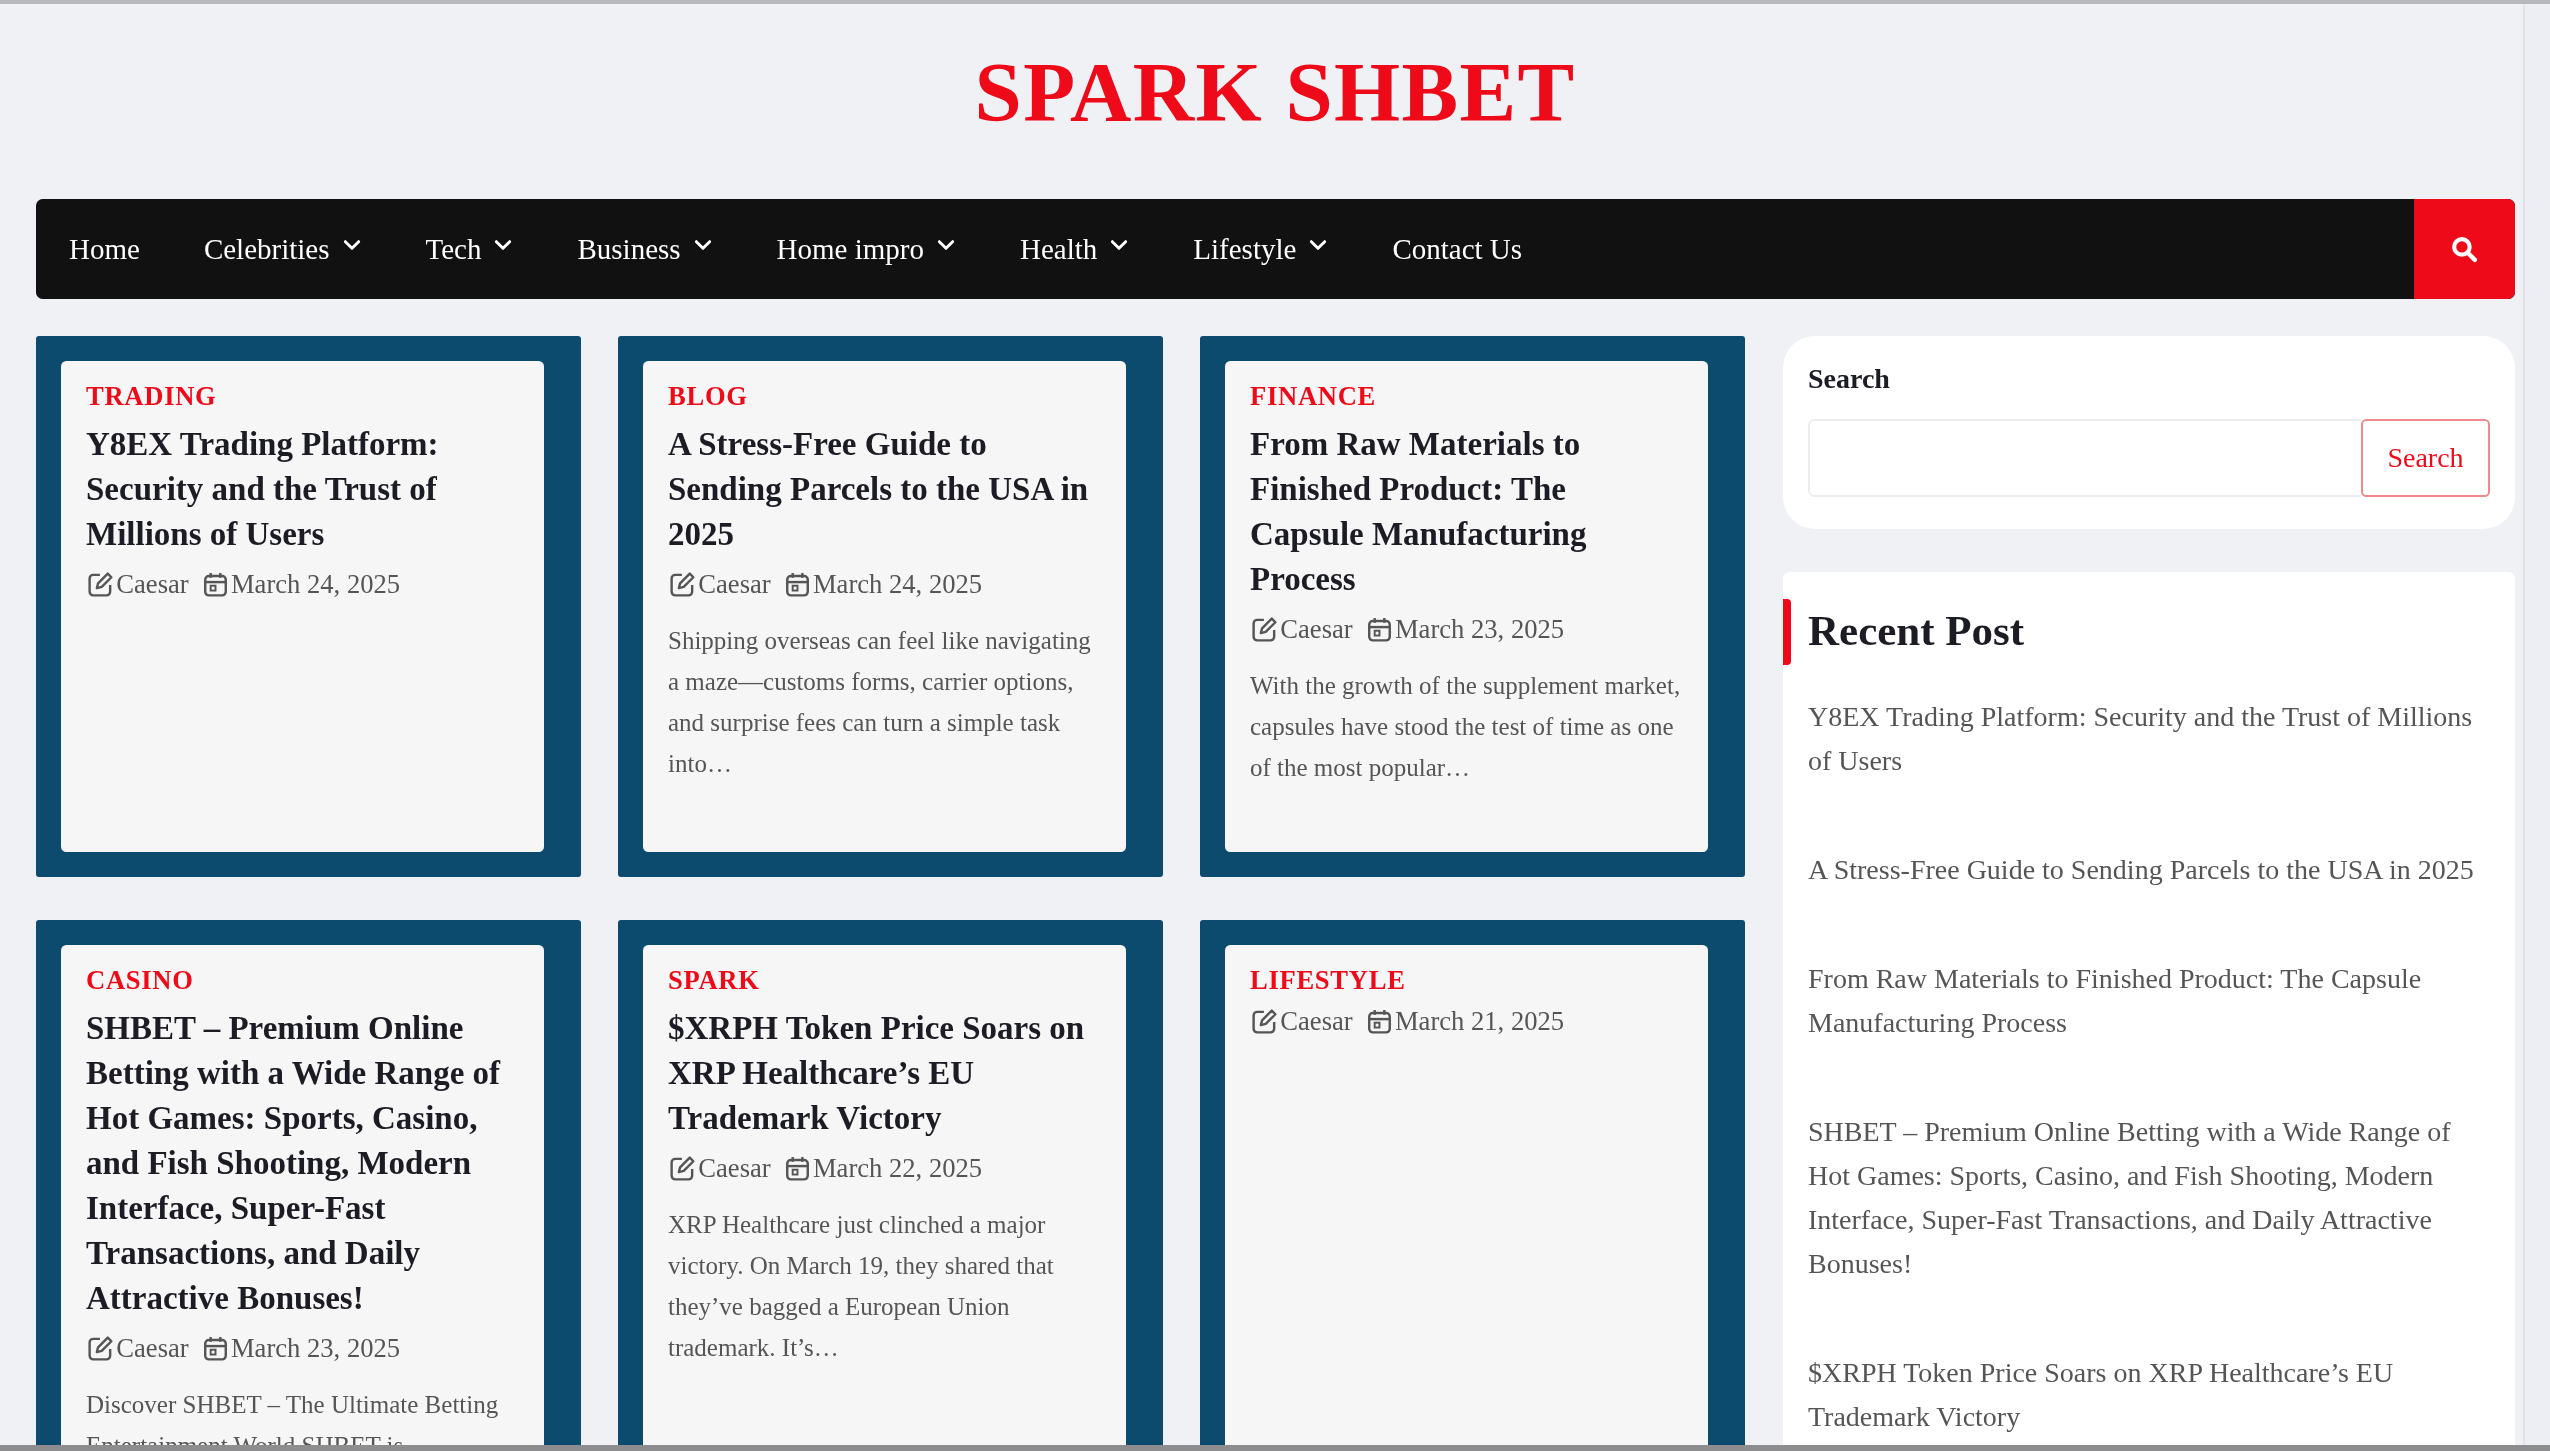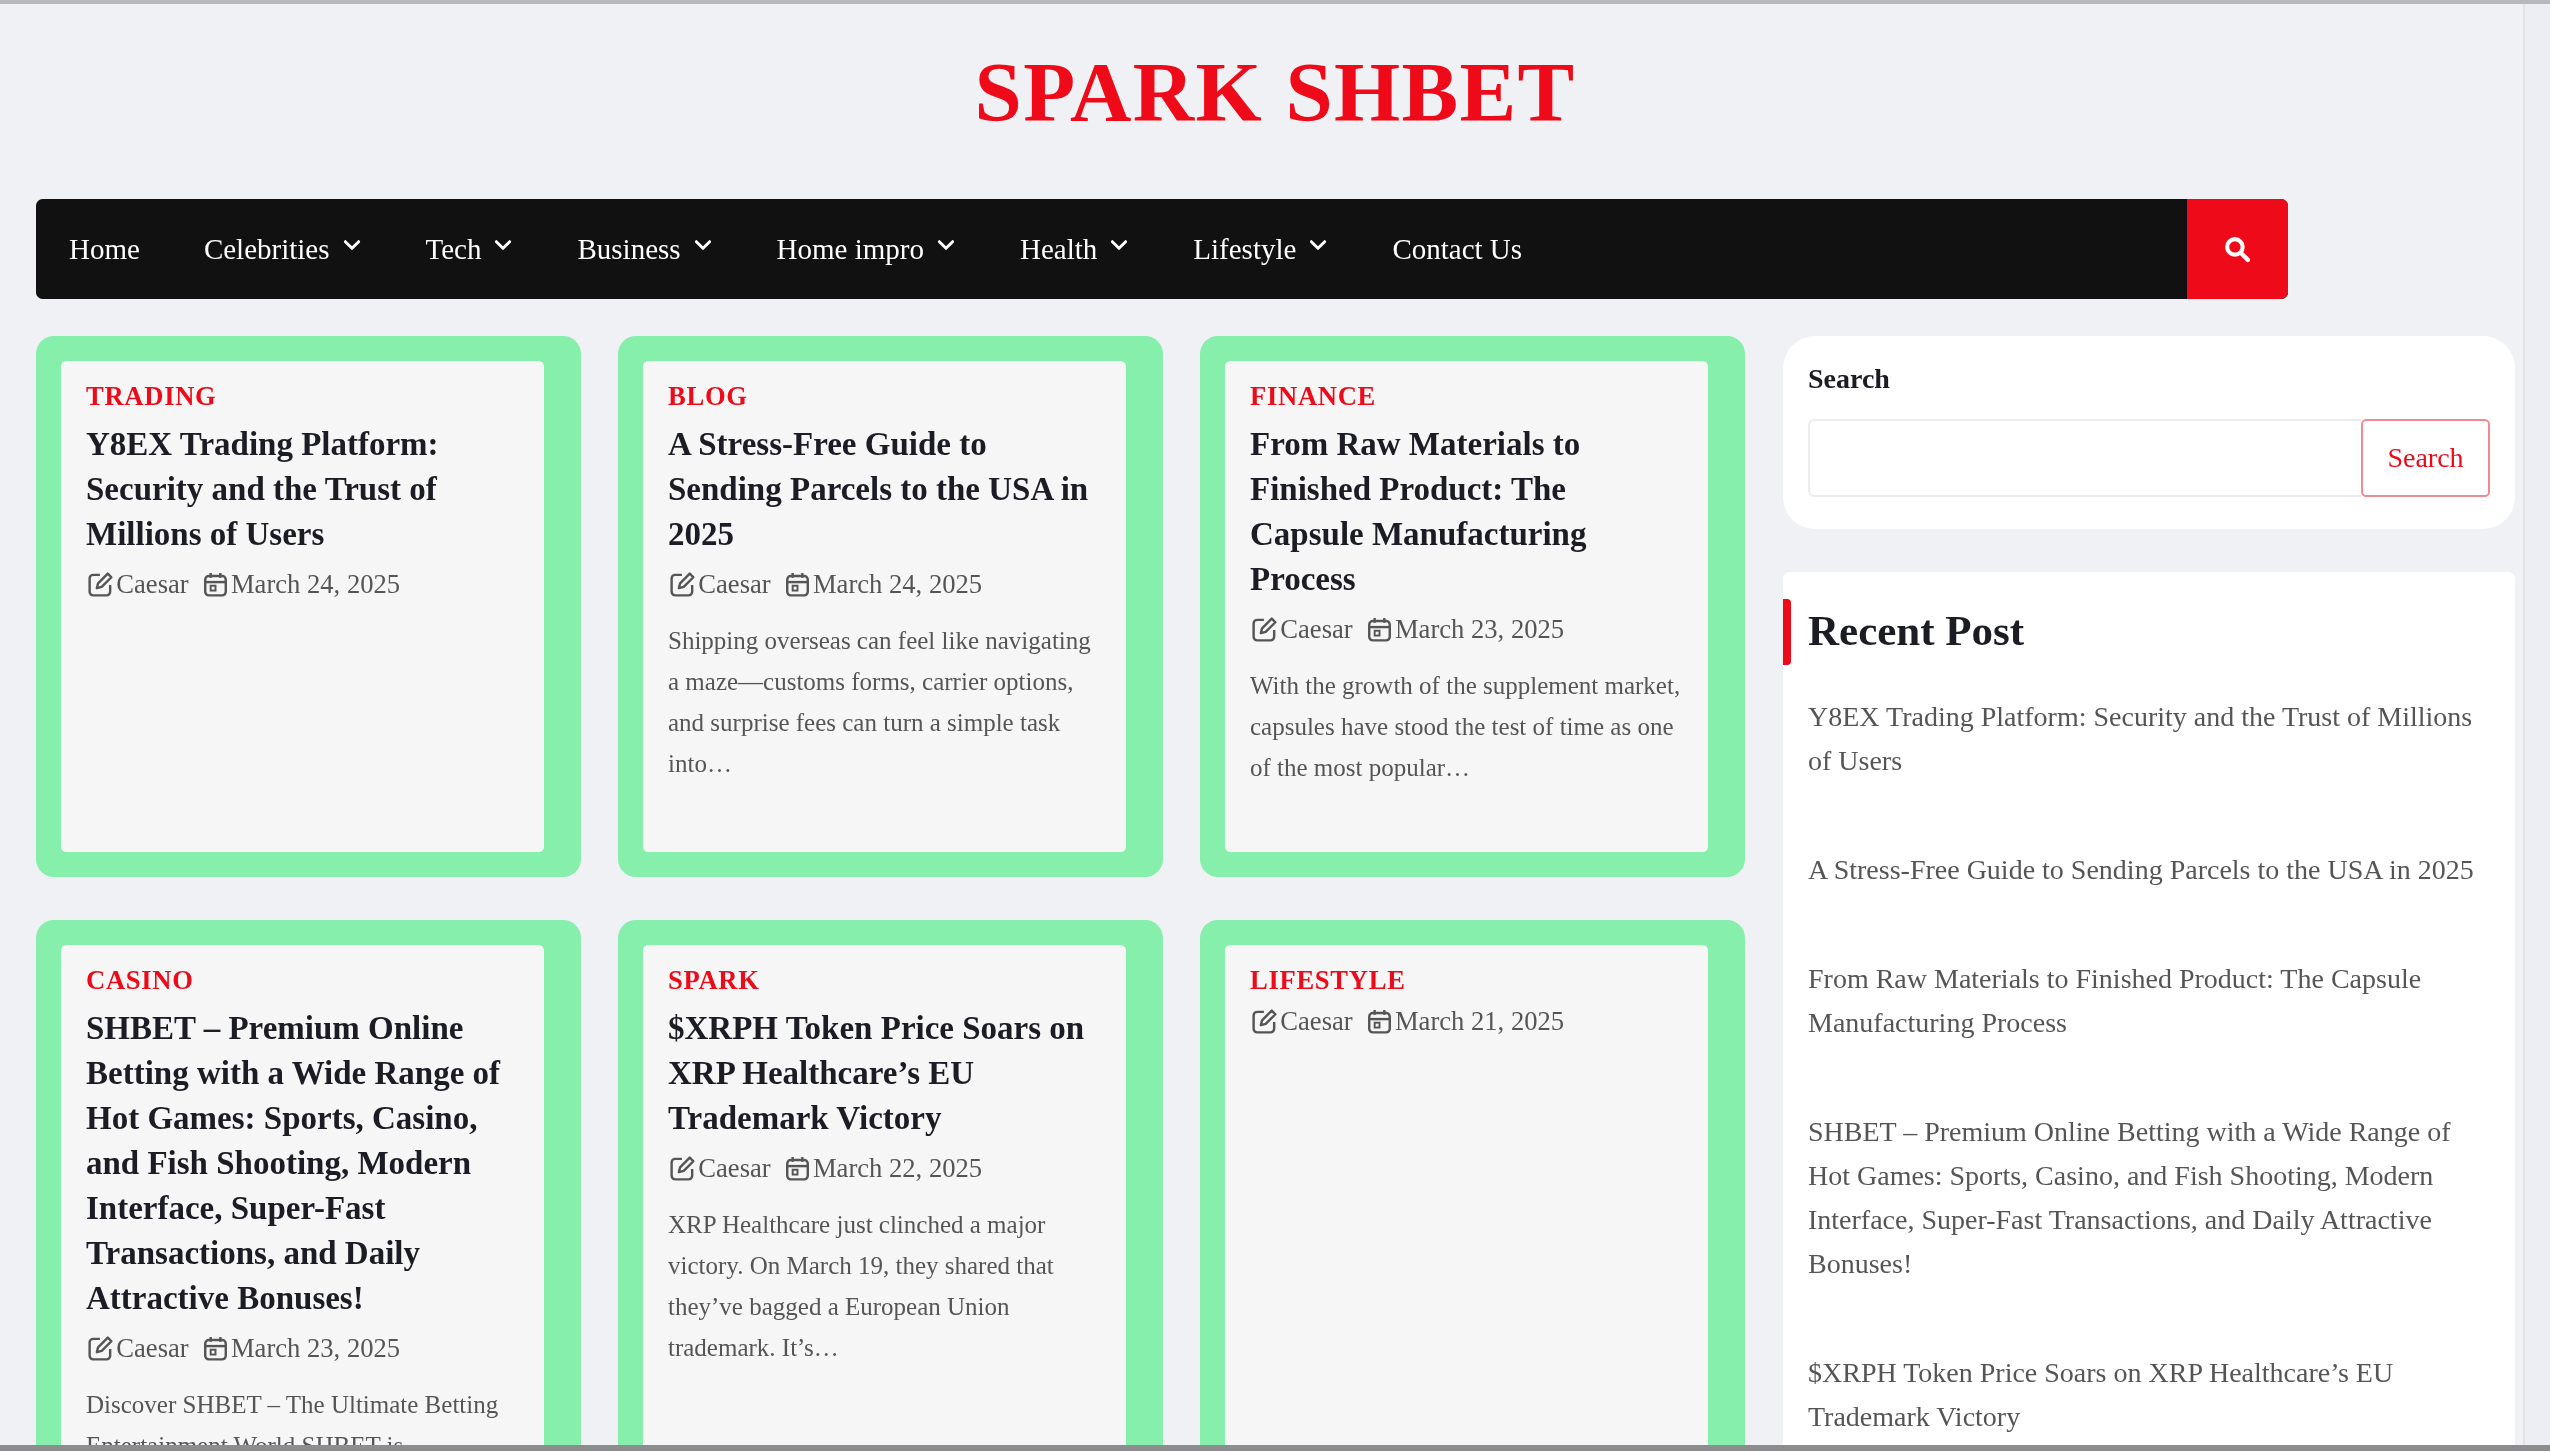--- a/index.html
+++ b/index.html
@@ -11,37 +11,37 @@
     position: relative;
     border-top: 4px solid #b8b8bc;
   }
   .site-title {
     position: absolute; left: 0; right: 0; top: 46px;
     text-align: center;
     font-size: 85px; font-weight: bold; color: #ee0a18;
     letter-spacing: 1.3px; line-height: 1;
   }
   .navbar {
-    position: absolute; left: 36px; top: 195px; width: 2252px; height: 100px;
+    position: absolute; left: 36px; top: 195px; width: 2479px; height: 100px;
     background: #111111; border-radius: 6.6px; display: flex; align-items: center;
     overflow: hidden;
   }
   .nav-items { display: flex; align-items: center; height: 100%; padding-left: 33px; flex: 1; }
   .nav-item {
     display: flex; align-items: center; color: #ffffff; font-size: 29px;
     margin-right: 64px; cursor: pointer; white-space: nowrap;
   }
   .nav-item .chev { display: inline-block; margin-left: 12px; width: 20px; height: 20px; position: relative; top: -4px; }
   .nav-search {
     width: 101px; height: 100px; background: #ee0a18; display: flex;
     align-items: center; justify-content: center; cursor: pointer; border-radius: 0 6.6px 6.6px 0;
   }
   .main { position: absolute; left: 36px; top: 332px; width: 1707px; }
   .grid { display: grid; grid-template-columns: 545px 545px 545px; column-gap: 37px; row-gap: 43px; }
-  .card { background: #86efac; border-radius: 18px; padding: 25px 37px 25px 25px; }
+  .card { background: #0c4a6e; border-radius: 3px; padding: 25px 37px 25px 25px; }
   .card-inner { background: #f6f6f7; border-radius: 5.3px; padding: 20px 25px 44px 25px; min-height: 491px; }
   .row2 .card-inner { min-height: 525px; }
   .category { color: #ee0a18; font-weight: bold; font-size: 26.6px; letter-spacing: 0.7px; line-height: 1.2; margin-bottom: 9.3px; }
   .post-title { font-weight: bold; font-size: 33px; line-height: 45px; color: #1c1c24; margin-bottom: 12px; cursor: pointer; }
   .meta { display: flex; align-items: center; font-size: 26.6px; color: #555; margin-bottom: 20px; }
   .meta .ico { width: 29px; height: 29px; margin-right: 1.3px; }
   .meta .author { margin-right: 12px; }
   .excerpt { font-size: 25px; line-height: 41px; color: #555; }
   .sidebar { position: absolute; left: 1783px; top: 332px; width: 732px; }
   .widget { background: #ffffff; border-radius: 6.6px; }

